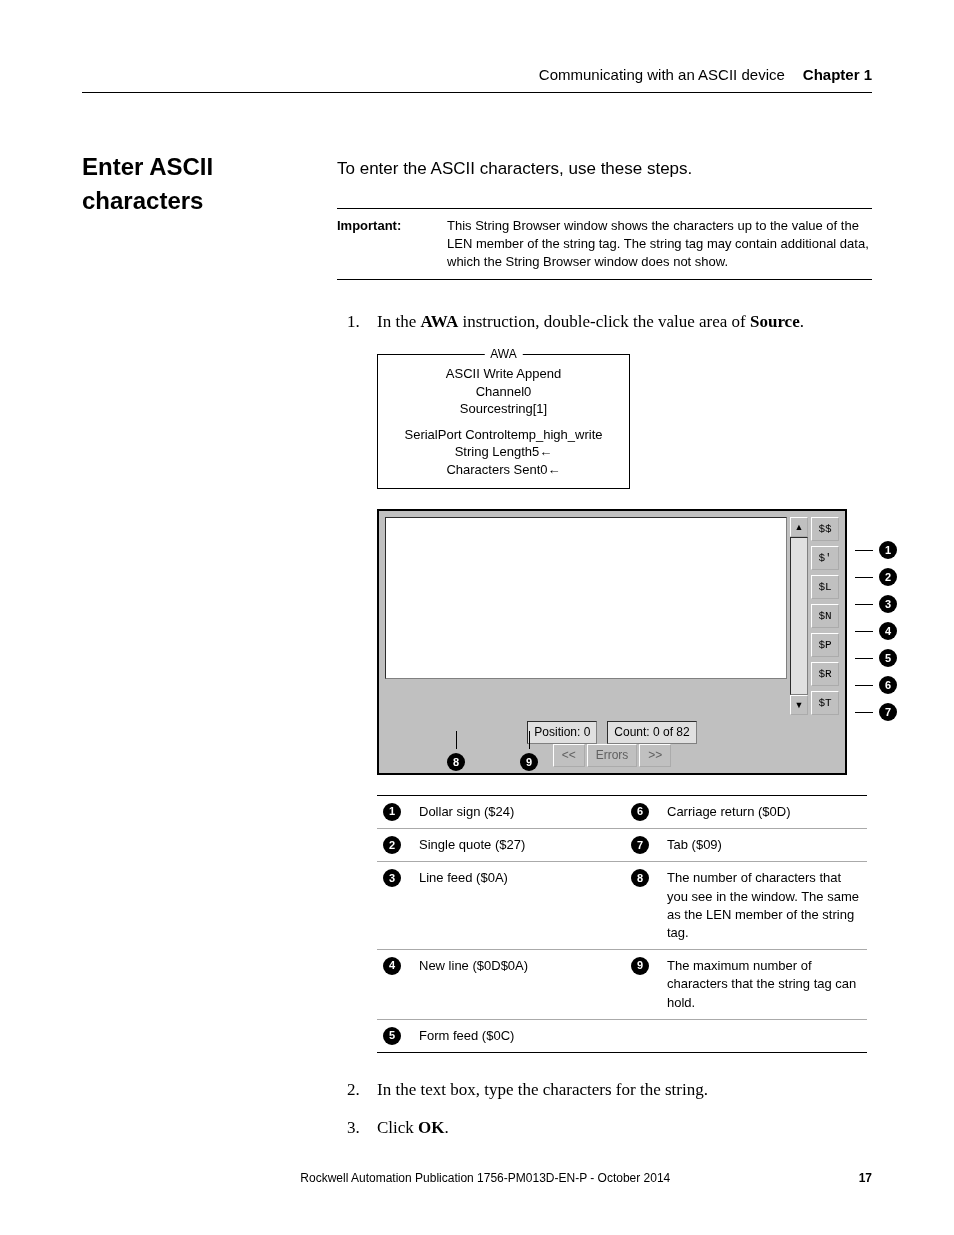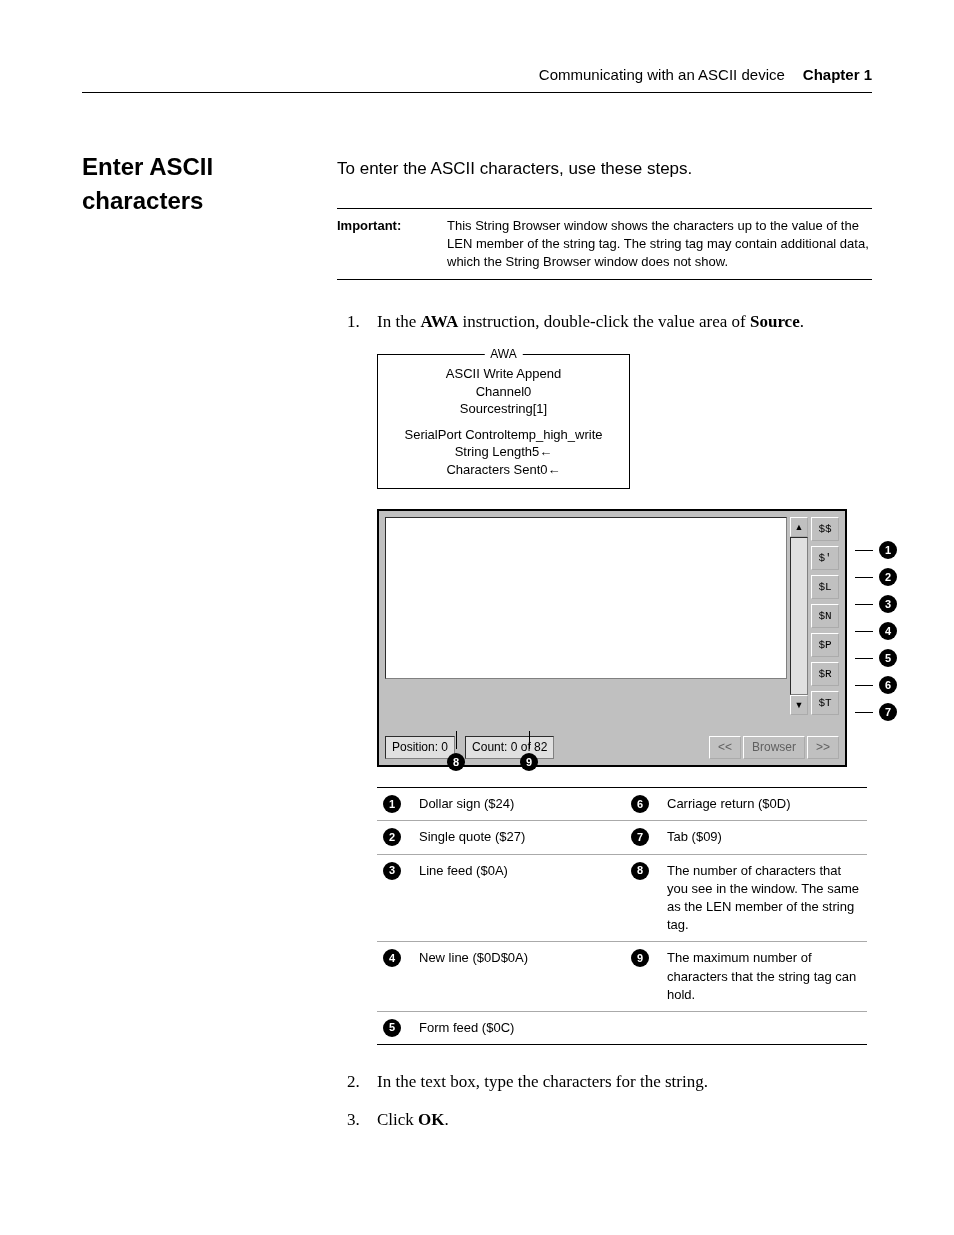--- a/index.html
+++ b/index.html
@@ -231,21 +231,22 @@
     align-items: center;
     justify-content: center;
     font-family: 'Courier New', monospace;
     font-size: 11px;
     color: #000;
   }
   .sb-status-row {
     display: flex;
     justify-content: space-between;
     align-items: center;
-    margin-top: 17px;
+    margin-top: 2px;
+    flex-direction: column;
   }
   .sb-status-left {
     display: flex;
     gap: 10px;
   }
   .sb-status-item {
     background: #e0e0e0;
     border: 1px inset #808080;
     padding: 2px 6px;
   }
@@ -437,21 +438,21 @@
                 <div class="sb-side-btn">$T</div>
               </div>
             </div>
             <div class="sb-status-row">
               <div class="sb-status-left">
                 <div class="sb-status-item">Position: 0</div>
                 <div class="sb-status-item">Count: 0 of 82</div>
               </div>
               <div class="sb-err-group">
                 <div class="sb-err-btn">&lt;&lt;</div>
-                <div class="sb-err-btn">Browser</div>
+                <div class="sb-err-btn">Errors</div>
                 <div class="sb-err-btn">&gt;&gt;</div>
               </div>
             </div>
           </div>
         </div>
 
         <div class="callouts-right">
           <div class="callout">
               <div class="line"></div>
               <div class="circle">1</div>
@@ -556,14 +557,19 @@
           <span class="num">3.</span>
           <span class="txt">
             <span>Click </span><span class="bold">OK</span><span>.</span>
           </span>
         </li>
       </ol>
 
     </div>
   </div>
 
+  <div class="footer">
+    <span style="width:30px"></span>
+    <span class="pub">Rockwell Automation Publication 1756-PM013D-EN-P - October 2014</span>
+    <span class="pgnum">17</span>
+  </div>
 
 </div>
 
 </body></html>

